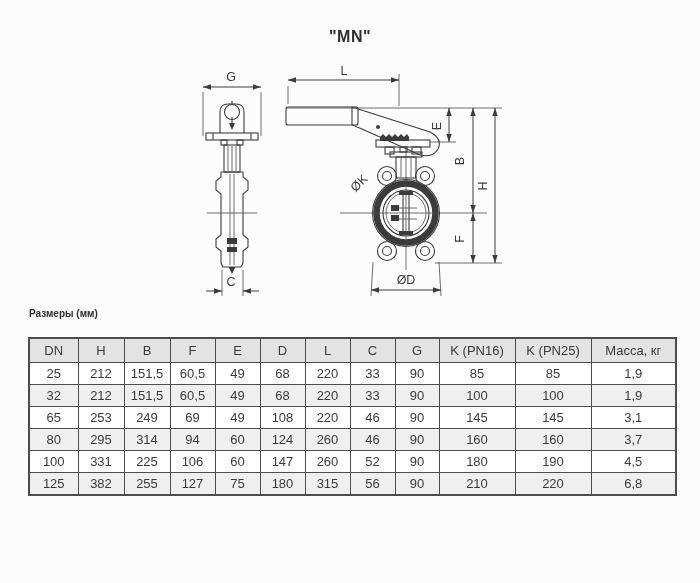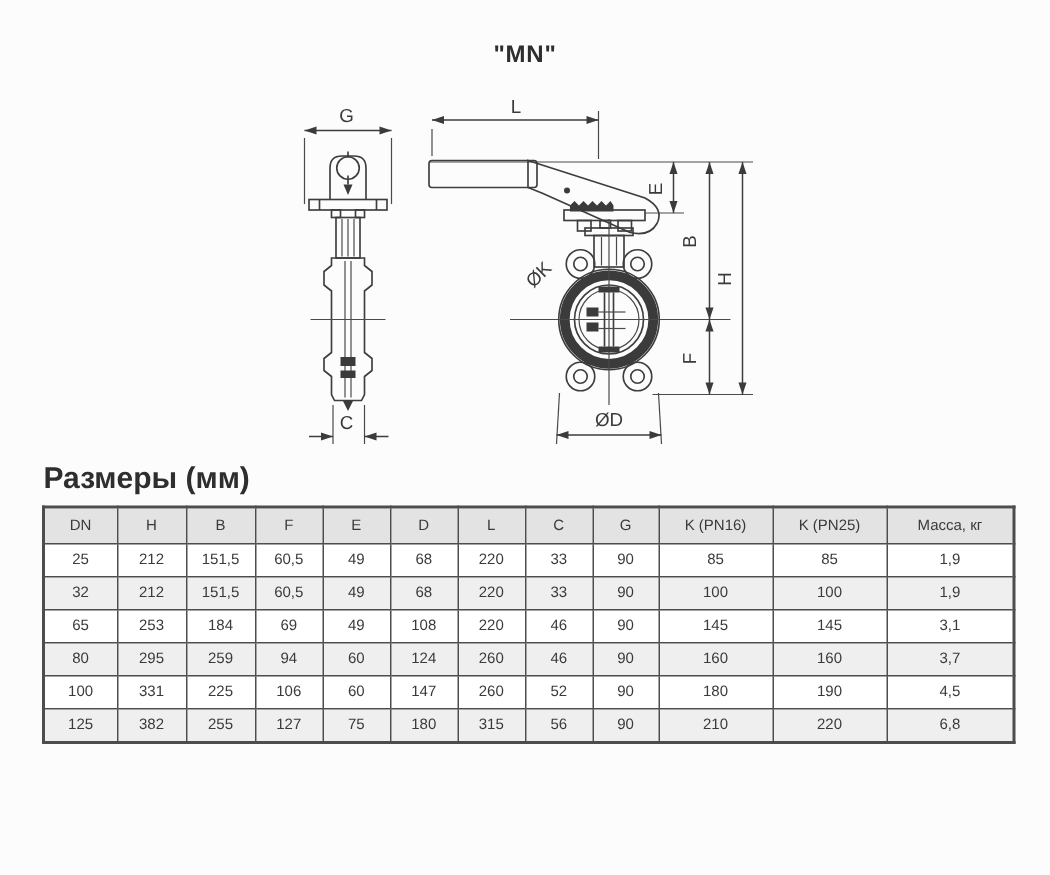--- a/index.html
+++ b/index.html
@@ -1,21 +1,21 @@
 <!DOCTYPE html>
 <html><head>
 <meta charset="utf-8">
 <style>
   html,body{margin:0;padding:0;}
   body{width:700px;height:583px;background:#fcfcfc;font-family:"Liberation Sans",sans-serif;color:#3a3a3a;overflow:hidden;}
   #stage{position:relative;width:700px;height:583px;background:#fcfcfc;}
   #valve-title{position:absolute;top:28px;left:0;width:700px;text-align:center;font-size:16px;font-weight:bold;letter-spacing:.5px;color:#2e2e2e;}
   #drawing-svg{position:absolute;top:0;left:0;}
-  #dims-heading{position:absolute;top:308px;left:29px;font-size:20px;font-weight:bold;color:#2e2e2e;}
-  #dims-table{position:absolute;top:337px;left:28px;border-collapse:collapse;table-layout:fixed;font-size:10px;color:#3a3a3a;}
+  #dims-heading{position:absolute;top:308px;left:29px;font-size:10px;font-weight:bold;color:#2e2e2e;}
+  #dims-table{position:absolute;top:337px;left:28px;border-collapse:collapse;table-layout:fixed;font-size:13px;color:#3a3a3a;}
   #dims-table th,#dims-table td{border:1.4px solid #4d4d4d;text-align:center;vertical-align:middle;padding:0;font-weight:normal;white-space:nowrap;overflow:hidden;}
   #dims-table{border:2px solid #4d4d4d;}
   #dims-table th{height:23px;background:#e3e3e3;}
   #dims-table td{height:21px;background:#ffffff;}
   #dims-table tbody tr:nth-child(even) td{background:#efefef;}
   svg text{font-family:"Liberation Sans",sans-serif;font-size:12.5px;fill:#3a3a3a;}
   .thin{stroke:#4a4a4a;stroke-width:.8;fill:none;}
   .med{stroke:#3d3d3d;stroke-width:1.1;fill:none;}
   .dim{stroke:#3d3d3d;stroke-width:1;fill:none;}
   .fill-dark{fill:#3b3b3b;stroke:none;}
@@ -210,35 +210,35 @@
           <td>220</td>
           <td>33</td>
           <td>90</td>
           <td>100</td>
           <td>100</td>
           <td>1,9</td>
         </tr>
         <tr>
           <td>65</td>
           <td>253</td>
-          <td>184</td>
+          <td>249</td>
           <td>69</td>
           <td>49</td>
           <td>108</td>
           <td>220</td>
           <td>46</td>
           <td>90</td>
           <td>145</td>
           <td>145</td>
           <td>3,1</td>
         </tr>
         <tr>
           <td>80</td>
           <td>295</td>
-          <td>259</td>
+          <td>314</td>
           <td>94</td>
           <td>60</td>
           <td>124</td>
           <td>260</td>
           <td>46</td>
           <td>90</td>
           <td>160</td>
           <td>160</td>
           <td>3,7</td>
         </tr>

